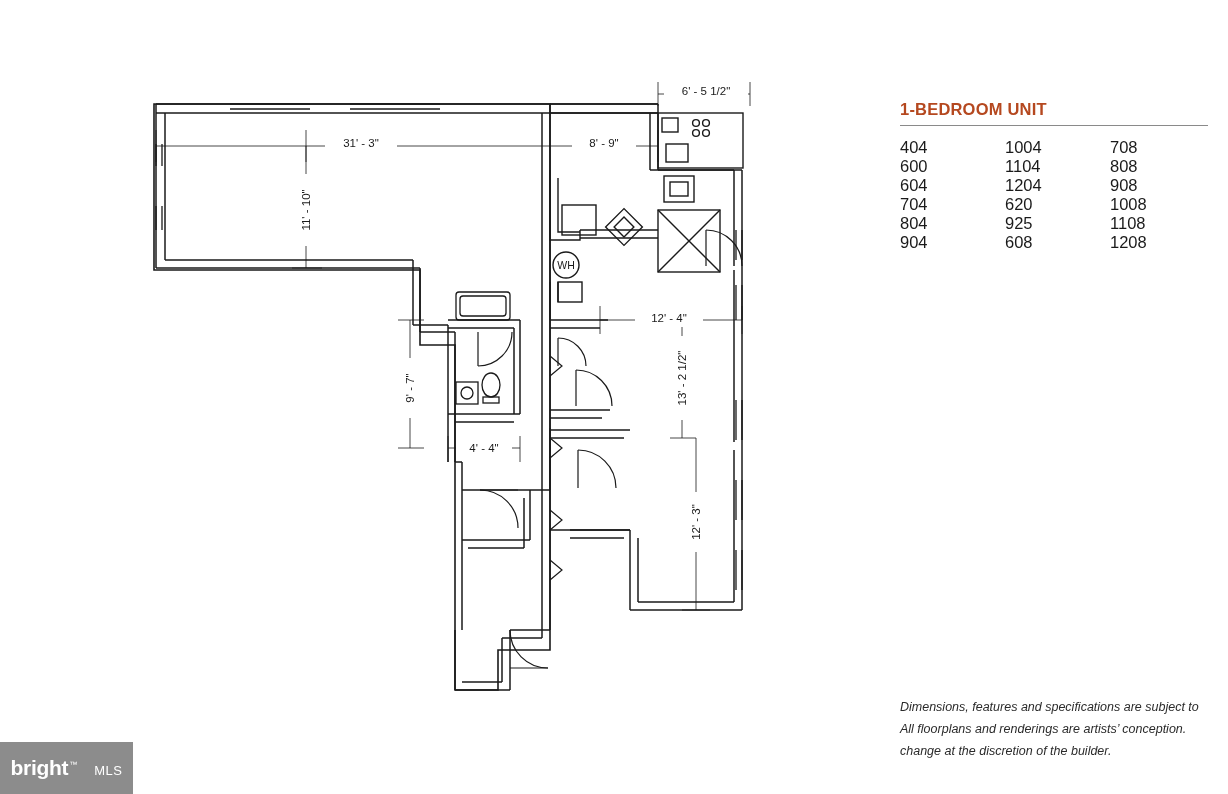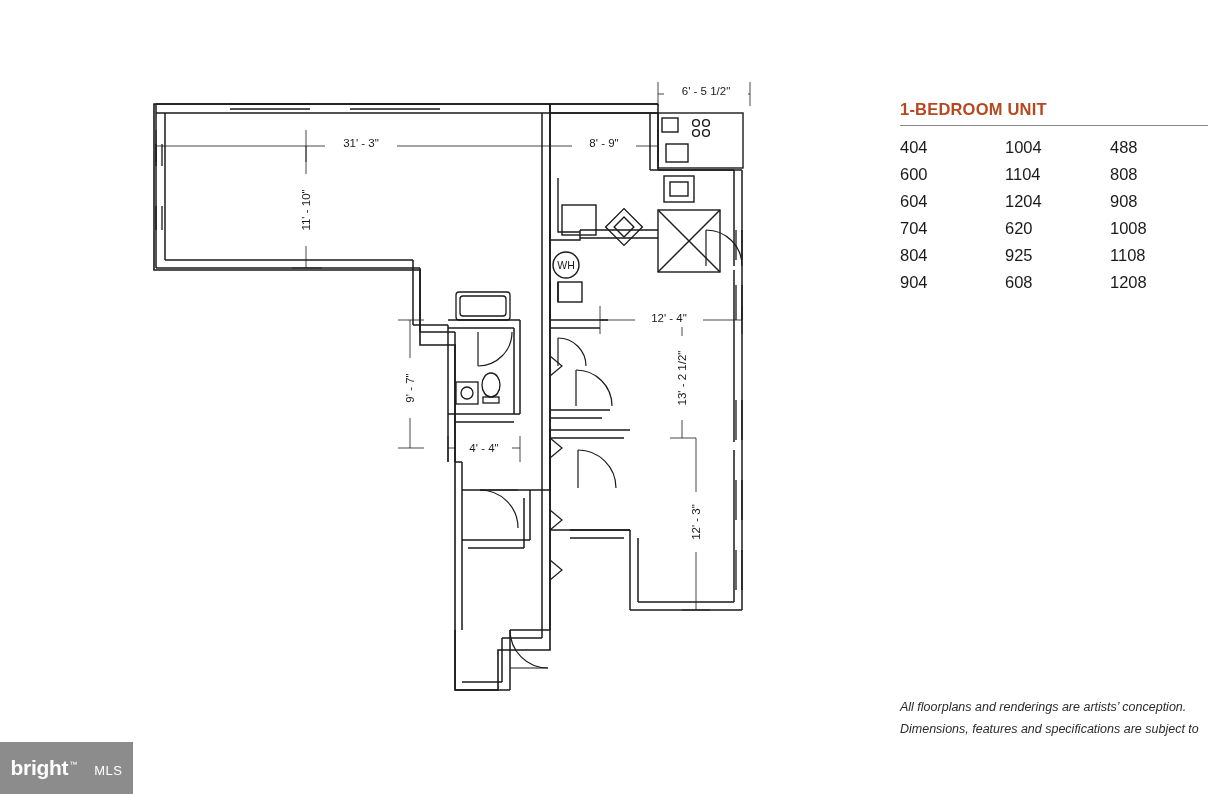--- a/index.html
+++ b/index.html
@@ -50,21 +50,21 @@
   }
   #unit-rule {
     height: 1px;
     background: #8a8a8a;
     width: 308px;
     margin-bottom: 12px;
   }
   #unit-grid {
     display: grid;
     grid-template-columns: 105px 105px 100px;
-    row-gap: 8px;
+    row-gap: 0;
   }
   .unit-cell {
     font-size: 16.5px;
     color: #1a1a1a;
     font-family: "Liberation Sans", sans-serif;
   }
 
   
   #disclaimer {
     position: absolute;
@@ -392,21 +392,21 @@
 
     </svg>
   </div>
 
   <div id="unit-panel">
     <div id="unit-title">1-BEDROOM UNIT</div>
     <div id="unit-rule"></div>
     <div id="unit-grid">
       <div class="unit-cell">404</div>
       <div class="unit-cell">1004</div>
-      <div class="unit-cell">488</div>
+      <div class="unit-cell">708</div>
 
       <div class="unit-cell">600</div>
       <div class="unit-cell">1104</div>
       <div class="unit-cell">808</div>
 
       <div class="unit-cell">604</div>
       <div class="unit-cell">1204</div>
       <div class="unit-cell">908</div>
 
       <div class="unit-cell">704</div>
@@ -417,22 +417,23 @@
       <div class="unit-cell">925</div>
       <div class="unit-cell">1108</div>
 
       <div class="unit-cell">904</div>
       <div class="unit-cell">608</div>
       <div class="unit-cell">1208</div>
     </div>
   </div>
 
   <div id="disclaimer">
+    <div>Dimensions, features and specifications are subject to</div>
     <div>All floorplans and renderings are artists’ conception.</div>
-    <div>Dimensions, features and specifications are subject to</div>
+    <div>change at the discretion of the builder.</div>
   </div>
 
   <div id="watermark">
     <div class="wm-inner">
       <span id="wm-bright">bright</span>
       <span id="wm-tm">™</span>
       <span id="wm-mls">MLS</span>
     </div>
   </div>
 

